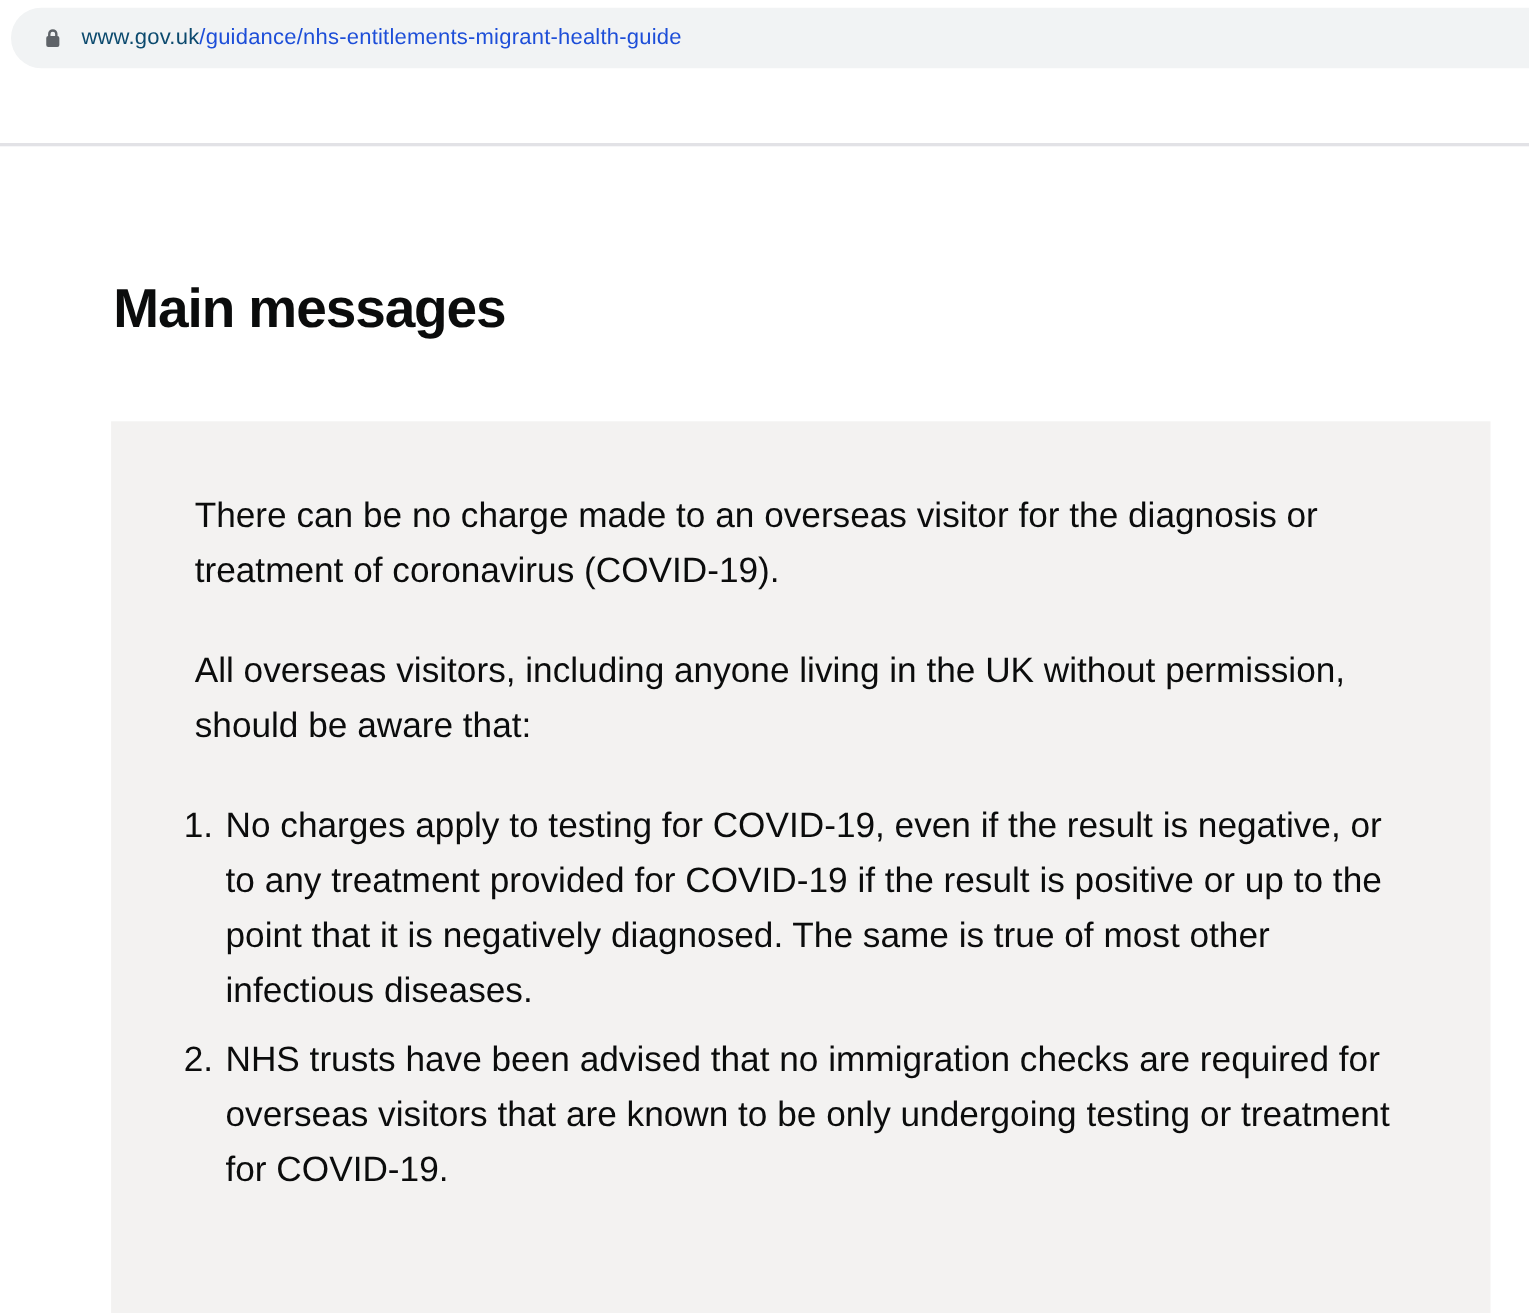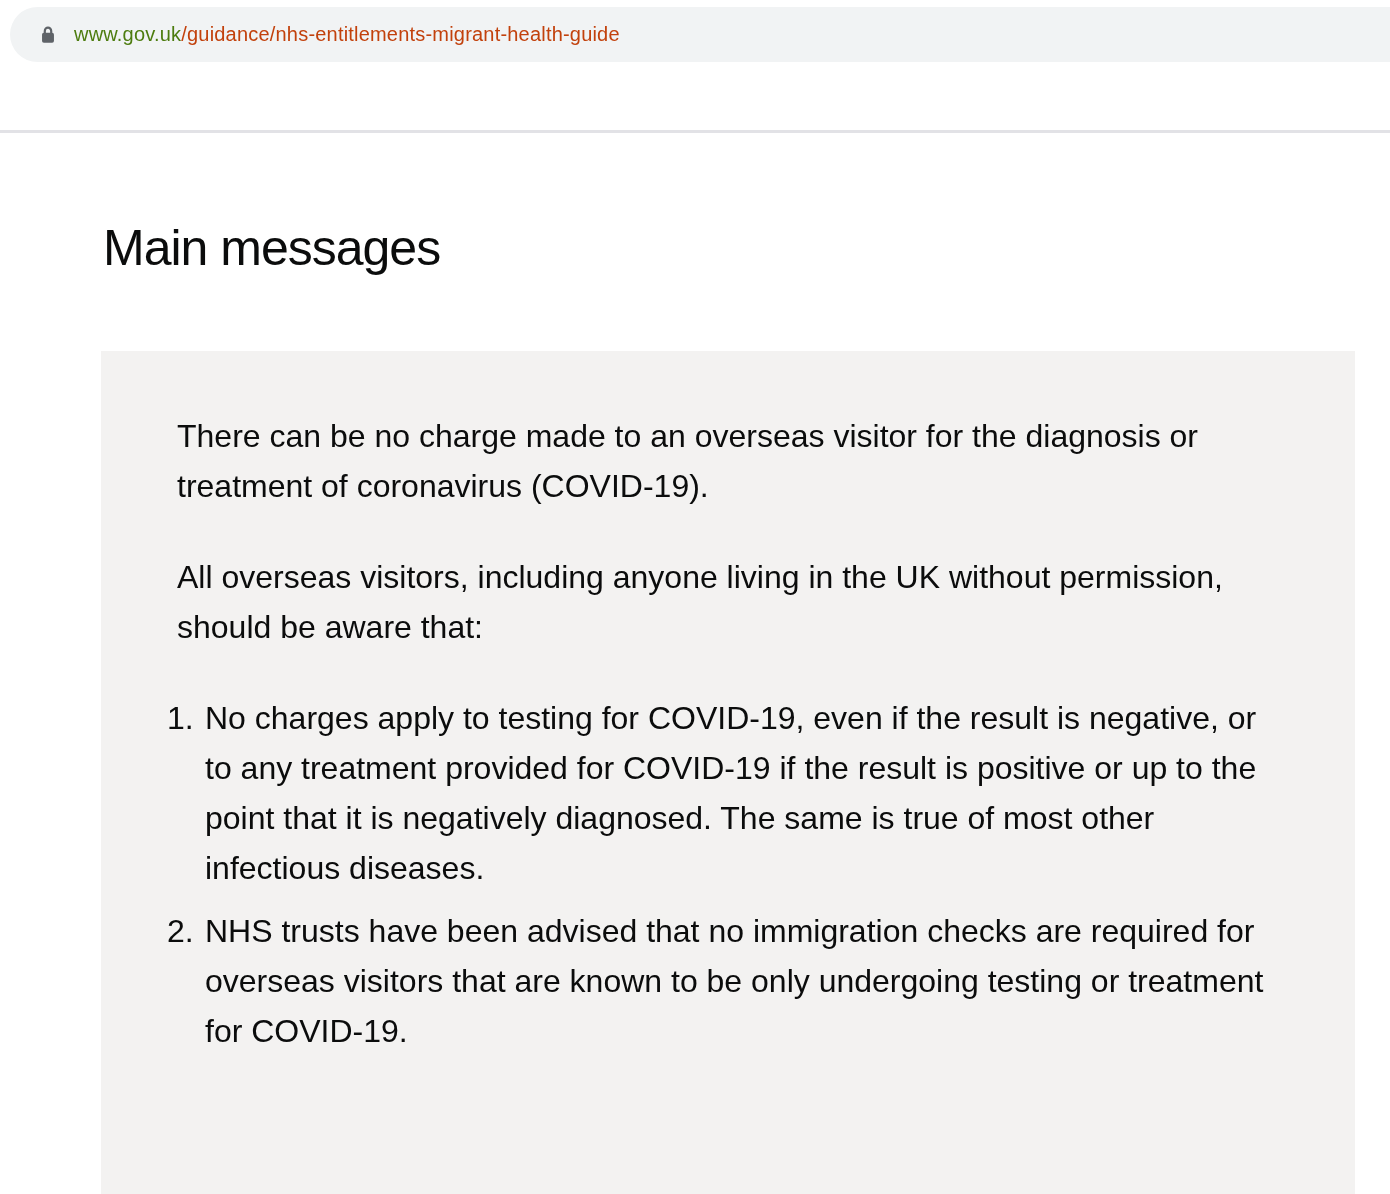--- a/index.html
+++ b/index.html
@@ -34,44 +34,44 @@
     width: 22px;
     height: 26px;
     margin-right: 15px;
     flex: 0 0 auto;
   }
   .url {
     font-size: 20px;
     letter-spacing: 0.2px;
     white-space: nowrap;
   }
-  .url .domain { color: #4d7c0f; }
-  .url .path   { color: #c2410c; }
+  .url .domain { color: #0c4a6e; }
+  .url .path   { color: #1d4ed8; }
 
   .divider {
     position: absolute;
     top: 130px;
     left: 0; right: 0;
     height: 3px;
     background: #e2e2e6;
   }
 
   
   .content {
     position: absolute;
     top: 133px;
     left: 0; right: 0;
     bottom: 0;
     color: #0b0c0c;
   }
   h1.page-heading {
-    margin: 86px 0 0 103px;
+    margin: 118px 0 0 103px;
     font-size: 50px;
     line-height: 58px;
-    font-weight: 400;
+    font-weight: 700;
     letter-spacing: -1px;
     color: #0b0c0c;
   }
   .summary-box {
     margin: 74px 35px 0 101px;
     background: #f3f2f1;
     padding: 60px 64px 90px 64px;
     min-height: 900px;
   }
   .summary-box .inner { max-width: 1110px; }

